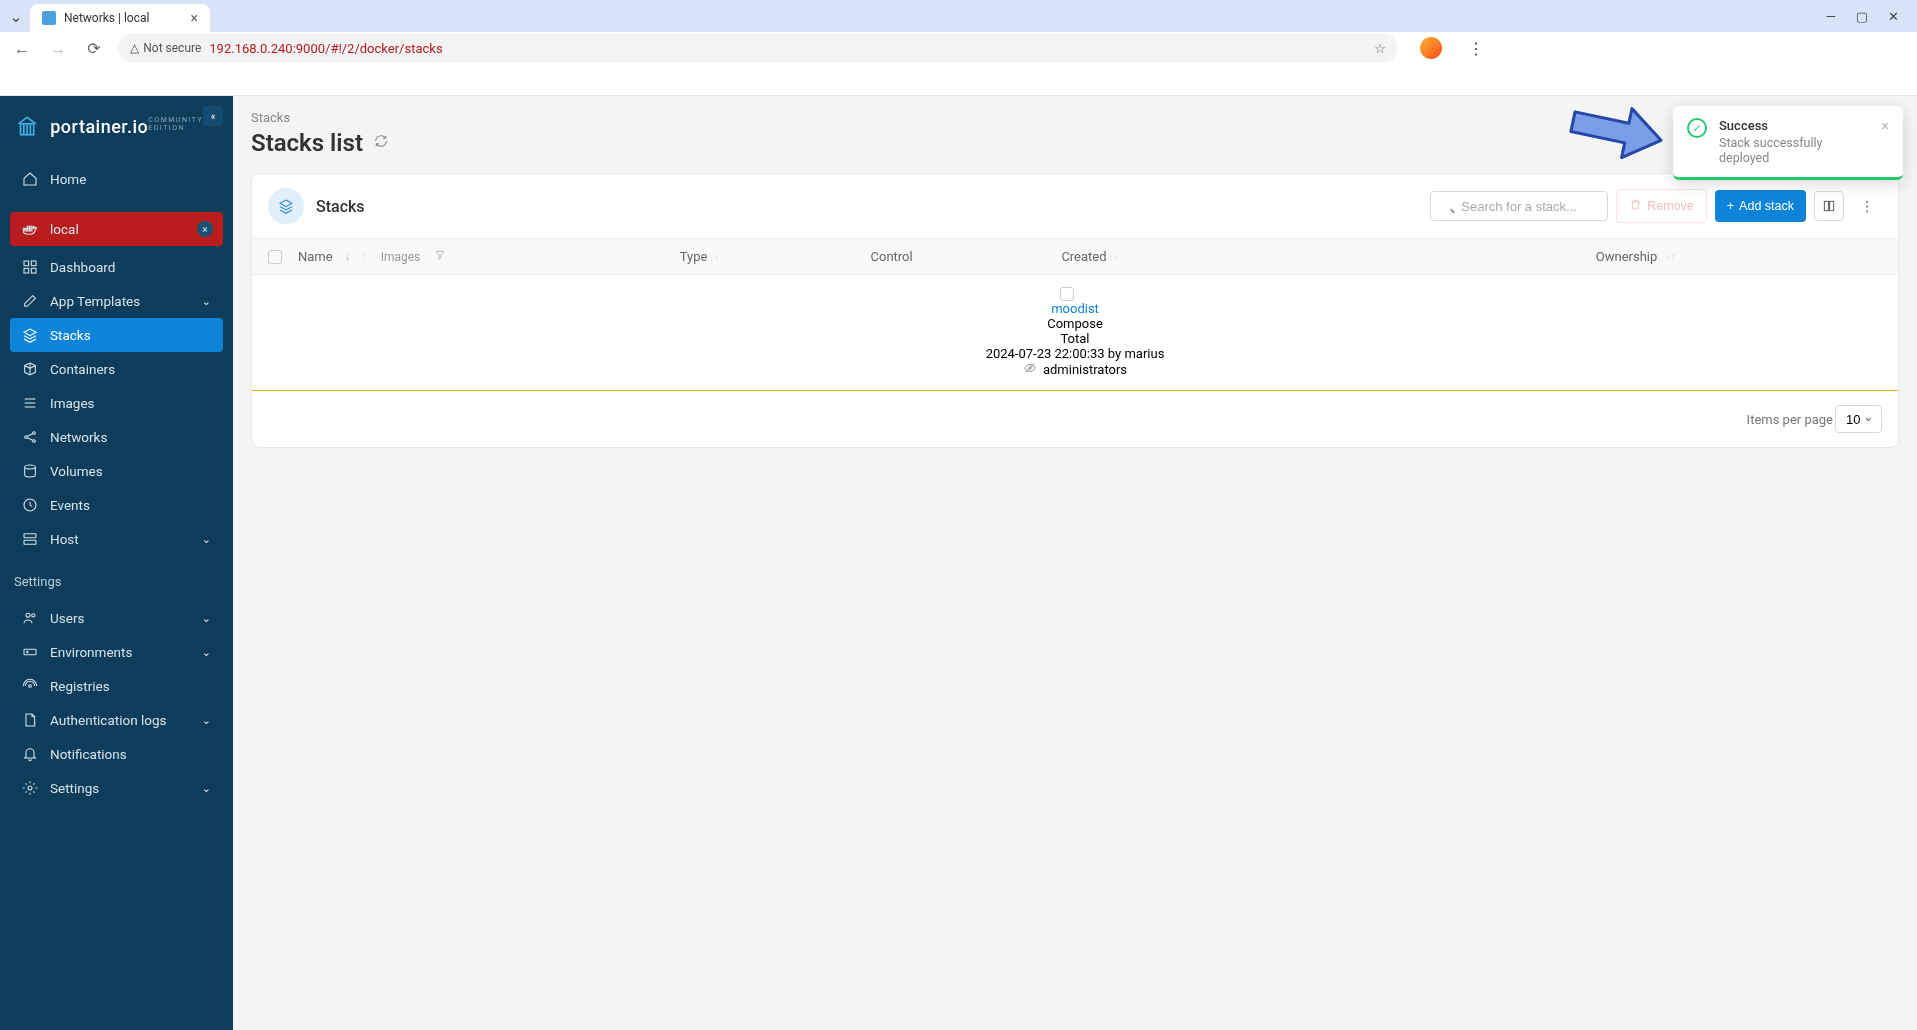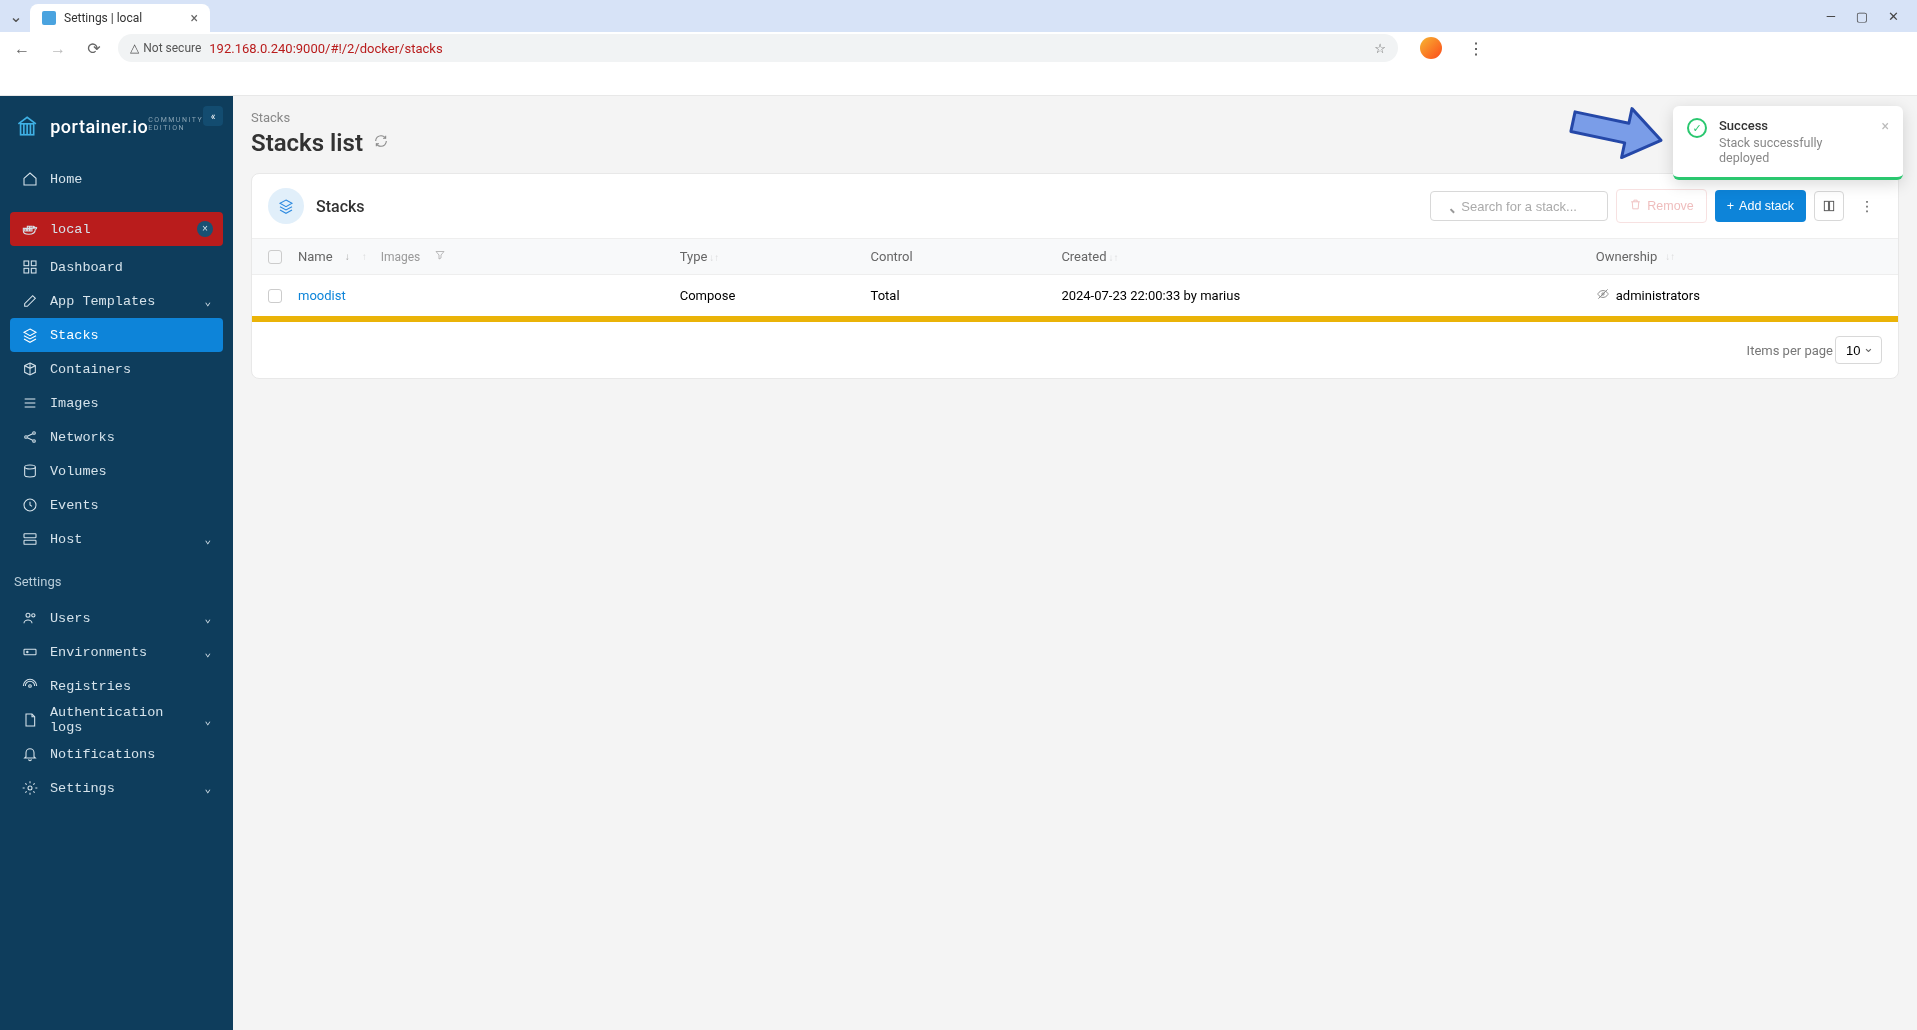--- a/index.html
+++ b/index.html
@@ -33,21 +33,21 @@
     
     .sidebar { width: 233px; background: #0e3d5c; color: #c2d3dd; display: flex; flex-direction: column; font-size: 14px; }
     .sidebar-header { height: 60px; display: flex; align-items: center; padding: 0 14px; gap: 10px; position: relative; }
     .logo-icon { width: 30px; height: 30px; }
     .logo-text { display: flex; flex-direction: row; }
     .logo-main { font-size: 18px; color: #fff; font-weight: 500; letter-spacing: 0.5px; }
     .logo-sub { font-size: 7px; color: #8aa5b5; letter-spacing: 1.5px; }
     .sidebar-collapse { position: absolute; right: 10px; top: 10px; background: #134c70; width: 20px; height: 20px; border-radius: 4px; display: flex; align-items: center; justify-content: center; color: #fff; font-size: 10px; cursor: pointer; }
     
     .sidebar-section { padding: 6px 10px; }
-    .sidebar-item { height: 34px; display: flex; align-items: center; padding: 0 12px; gap: 12px; border-radius: 4px; cursor: pointer; color: #d6e3eb; font-size: 13.5px; font-family: Liberation Mono, monospace; }
+    .sidebar-item { height: 34px; display: flex; align-items: center; padding: 0 12px; gap: 12px; border-radius: 4px; cursor: pointer; color: #d6e3eb; font-size: 13.5px; }
     .sidebar-item.active { background: #0d84d9; color: #fff; }
     .sidebar-item.env { background: #b91c1c; margin: 4px 0; position: relative; }
     .sidebar-item.env .env-close { position: absolute; right: 10px; background: #1a5173; width: 16px; height: 16px; border-radius: 50%; display: flex; align-items: center; justify-content: center; font-size: 10px; }
     .sidebar-icon { width: 16px; display: flex; justify-content: center; font-size: 13px; }
     .sidebar-chevron { margin-left: auto; font-size: 11px; }
     .sidebar-label-header { padding: 12px 14px 6px; font-size: 13px; color: #b8cdd9; }
     
     
     .main { flex: 1; background: #f4f4f4; position: relative; overflow: auto; }
     .breadcrumb { padding: 14px 18px 0; font-size: 13px; color: #888; }
@@ -68,21 +68,21 @@
     
     .btn { height: 30px; border-radius: 4px; padding: 16px 12px; font-size: 12.5px; cursor: pointer; border: none; display: inline-flex; align-items: center; gap: 5px; }
     .btn-remove { background: #fff; border: 1px solid #f0c4c4; color: #e07c7c; }
     .btn-remove.disabled { opacity: 0.5; cursor: not-allowed; }
     .btn-primary { background: #0d84d9; color: #fff; }
     .btn-icon { height: 30px; width: 30px; background: #fff; border: 1px solid #d8d8d8; border-radius: 4px; display: inline-flex; align-items: center; justify-content: center; color: #555; cursor: pointer; font-size: 14px; }
     .header-actions { display: flex; gap: 8px; align-items: center; }
     
     .table { width: 100%; font-size: 13px; }
     .table-header { display: flex; background: #f8f9fa; border-top: 1px solid #eee; border-bottom: 1px solid #eee; padding: 10px 16px; color: #666; align-items: center; }
-    .table-row { display: flex; padding: 12px 16px; border-bottom: 6px solid #eab308; align-items: center; }
+    .table-row { display: flex; padding: 12px 16px; border-bottom: 1px solid #eab308; align-items: center; flex-direction: column; }
     .col-check { width: 30px; }
     .col-name { flex: 2; display: flex; align-items: center; gap: 10px; }
     .col-type { flex: 1; }
     .col-control { flex: 1; }
     .col-created { flex: 2.8; }
     .col-ownership { flex: 1.5; display: flex; align-items: center; gap: 6px; }
     .checkbox { width: 14px; height: 14px; border: 1.5px solid #ccc; border-radius: 3px; }
     .sort-arrow { font-size: 10px; color: #aaa; margin-left: 2px; }
     .filter-lbl { color: #999; font-size: 12px; margin-left: 4px; }
     .link { color: #0d84d9; cursor: pointer; }
@@ -107,21 +107,21 @@
     svg.icon { width: 16px; height: 16px; fill: none; stroke: currentColor; stroke-width: 1.6; }
   </style>
 </head>
 <body>
 
 <div class="browser-chrome">
   <div class="titlebar">
     <div class="tab-down">⌄</div>
     <div class="browser-tab">
       <div class="tab-favicon"></div>
-      <span class="tab-title">Settings | local</span>
+      <span class="tab-title">Networks | local</span>
       <span class="tab-close">×</span>
     </div>
     <div class="window-controls">
       <span>—</span>
       <span>▢</span>
       <span>✕</span>
     </div>
   </div>
   <div class="addrbar">
     <span class="nav-btn">←</span>

